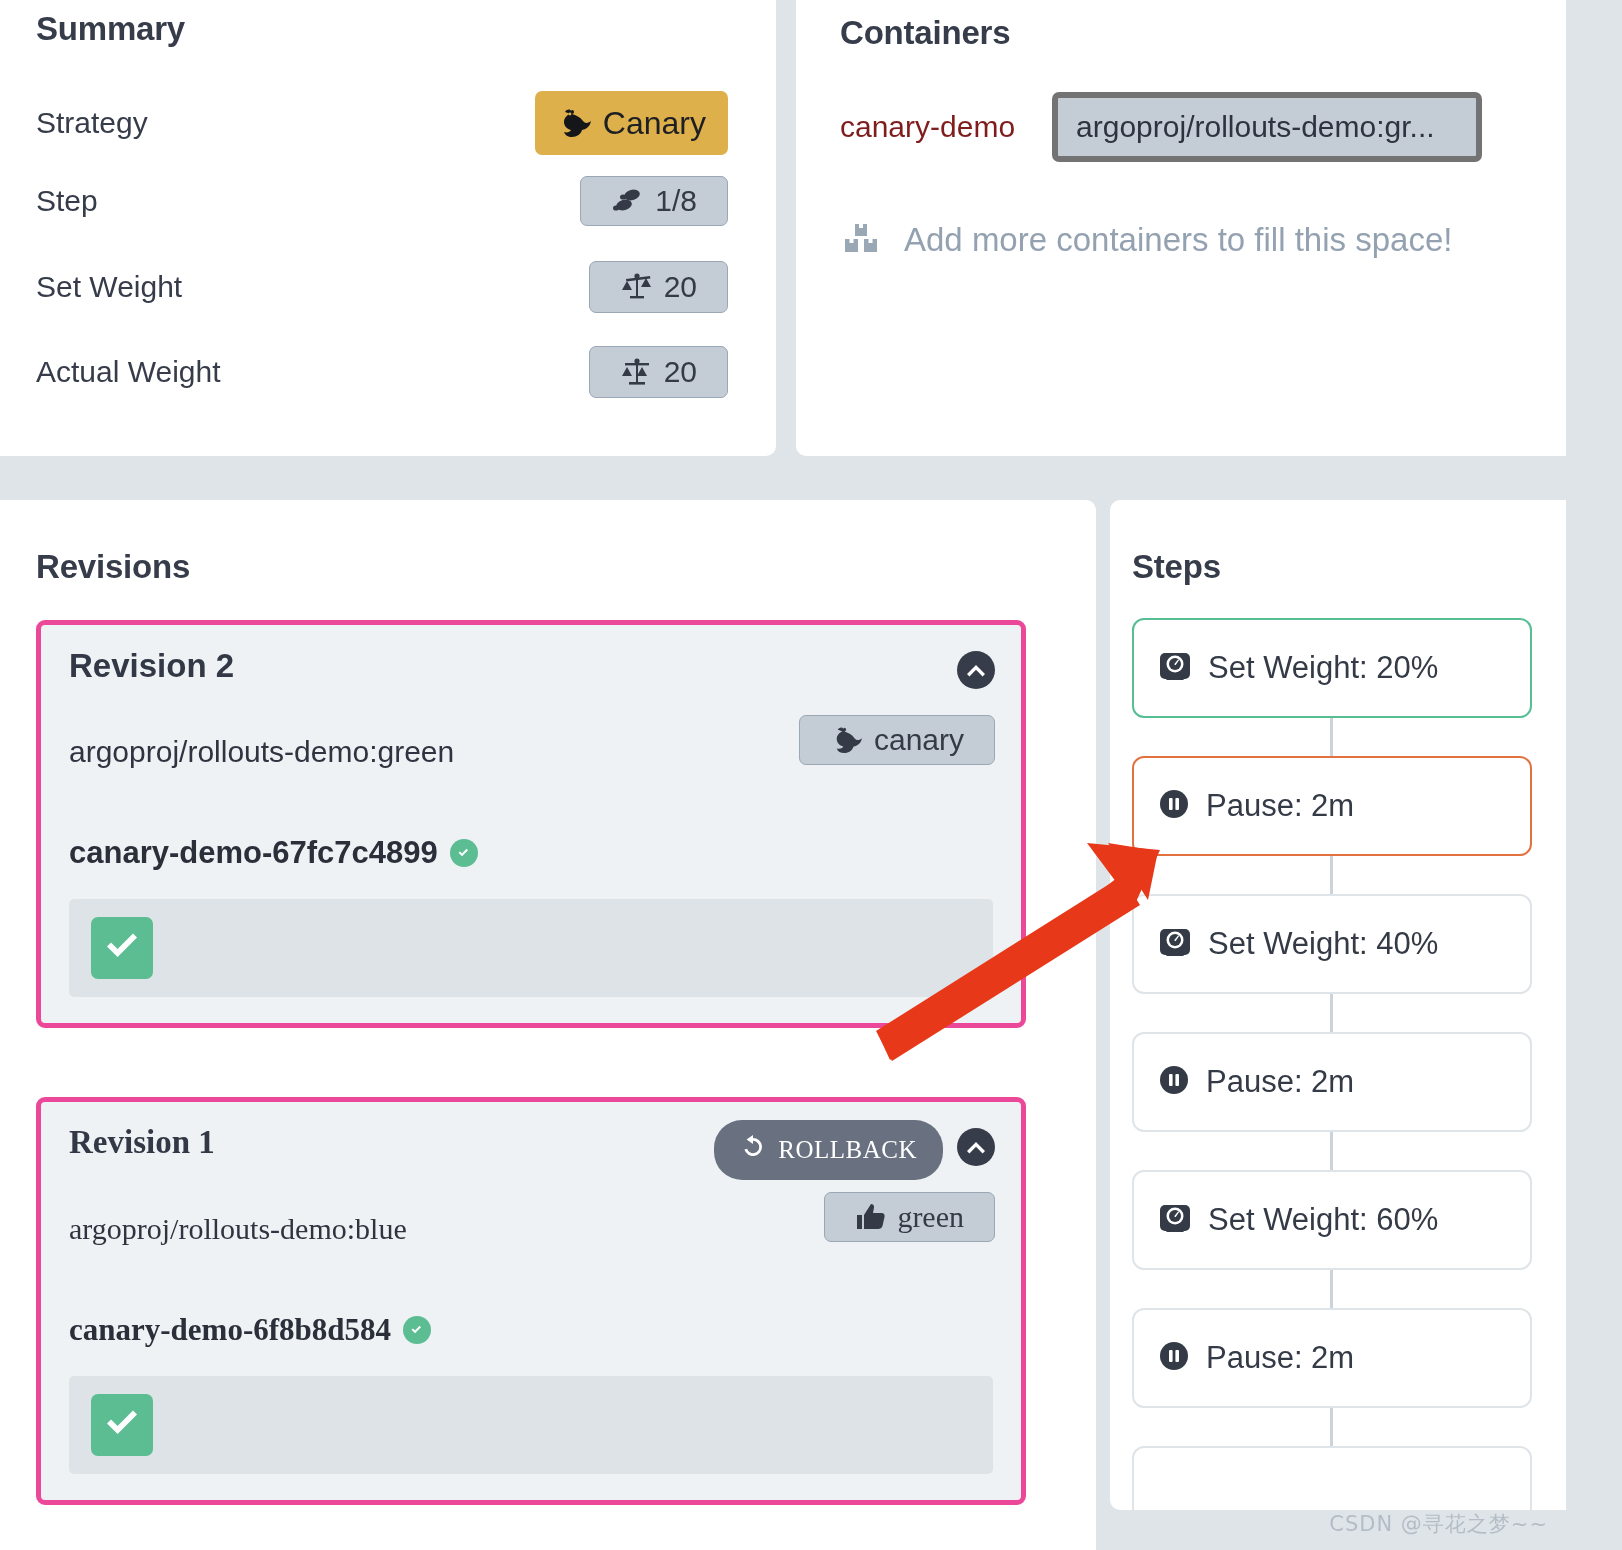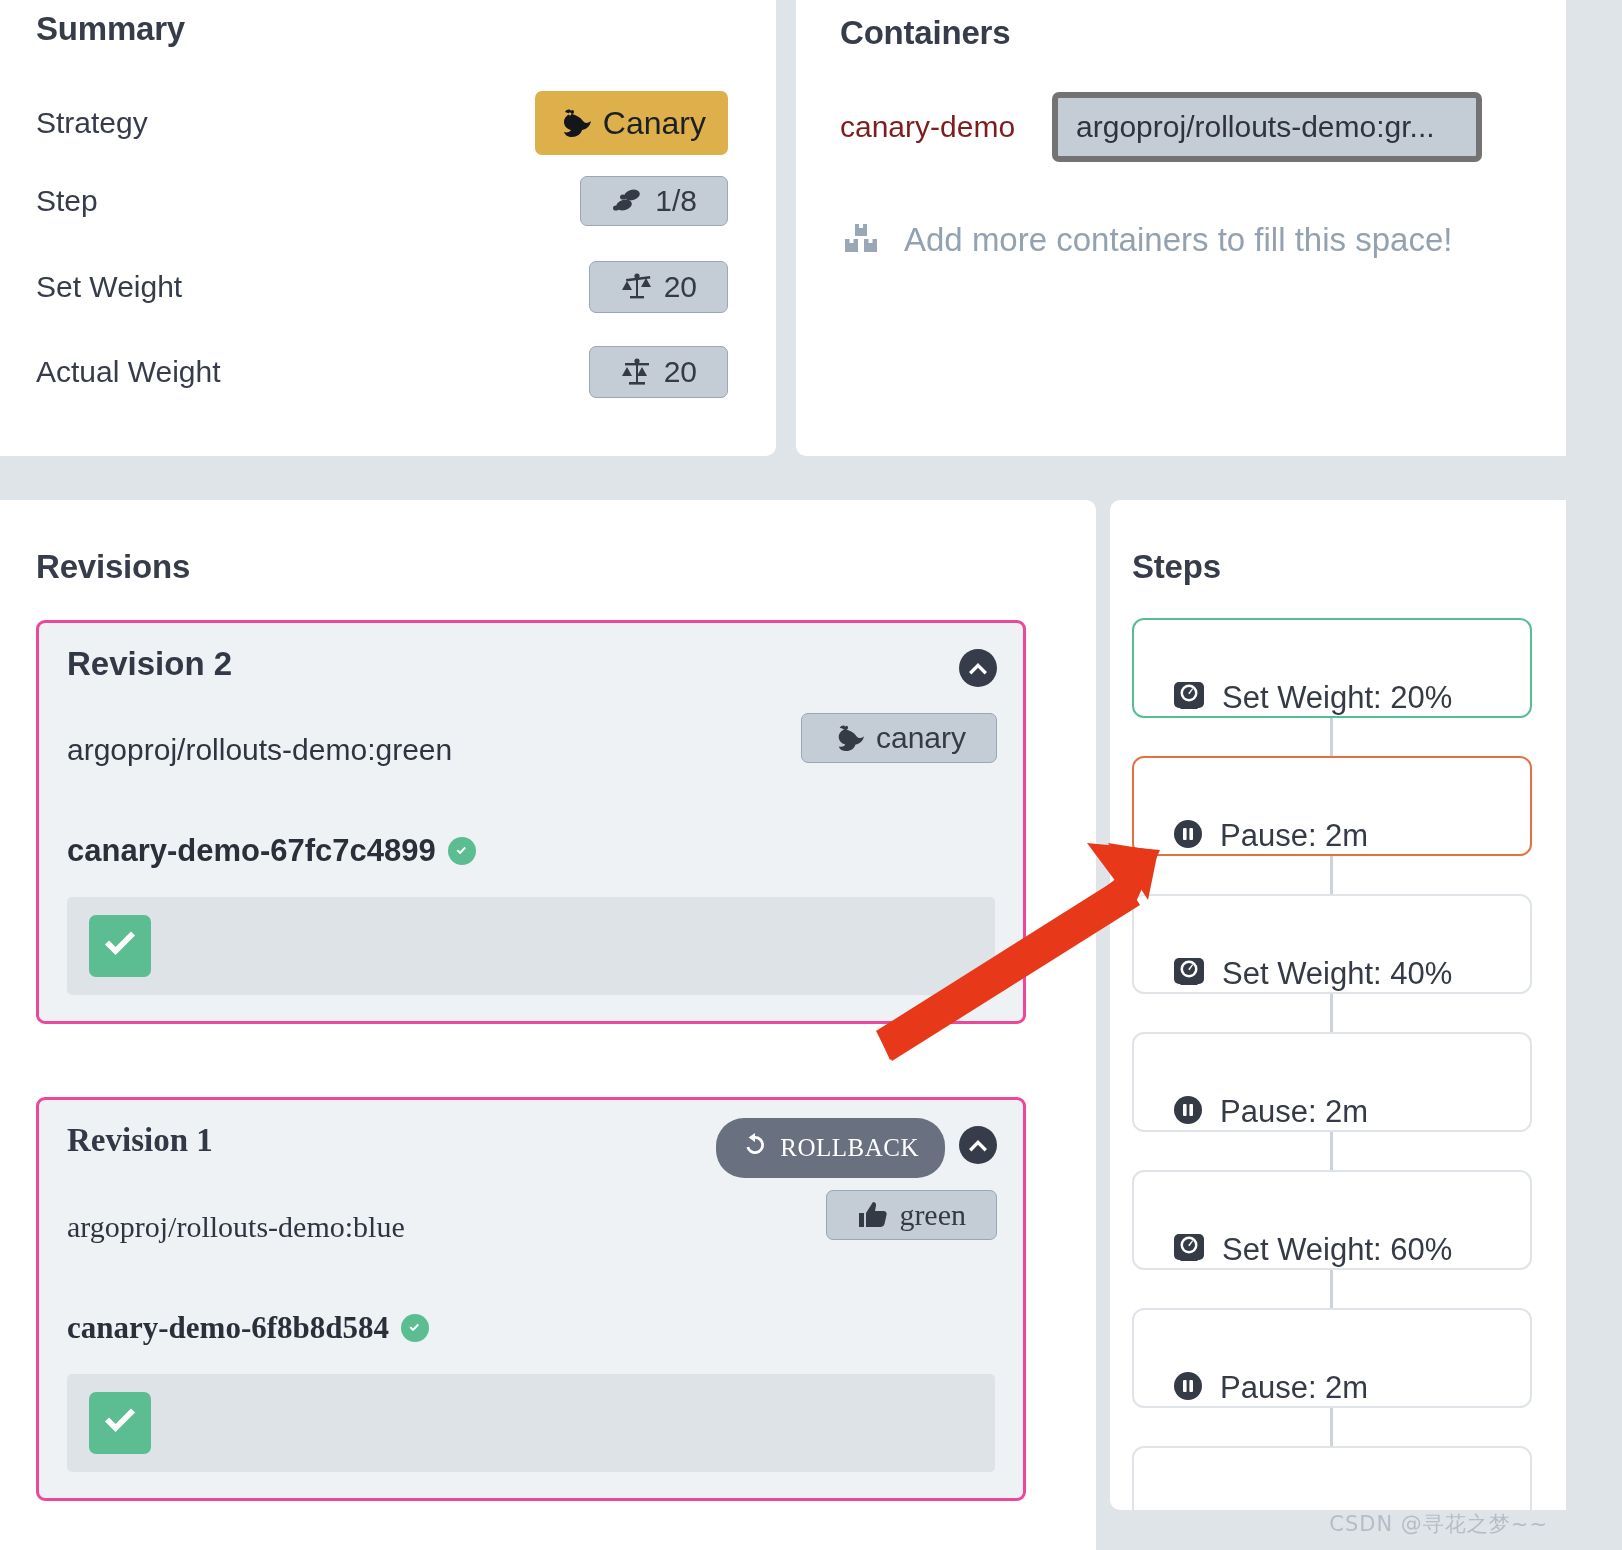--- a/index.html
+++ b/index.html
@@ -144,21 +144,21 @@
   #revisions-title {
     position: absolute;
     left: 50px;
     top: 48px;
   }
   .revision-card {
     position: absolute;
     left: 50px;
     width: 990px;
     background: #eef2f4;
-    border: 3px solid #ec4899;
+    border: 5px solid #ec4899;
     border-radius: 9px;
     box-sizing: border-box;
   }
   .rev-header {
     position: relative;
     height: 86px;
   }
   .rev-title {
     position: absolute;
     left: 28px;
@@ -279,22 +279,22 @@
   .step-item { position: relative; }
   .step-box {
     position: relative;
     box-sizing: border-box;
     width: 400px;
     height: 100px;
     border: 2px solid #dfe4e8;
     border-radius: 12px;
     background: #fff;
     display: flex;
-    align-items: flex-end;
-    padding-left: 38px;
+    align-items: center;
+    padding-left: 24px;
     gap: 16px;
     cursor: pointer;
   }
   .step-box.active-green { border-color: #57bd93; }
   .step-box.active-orange { border-color: #e3703f; }
   .step-label {
     font-size: 31px;
     color: #343a46;
   }
   .step-connector {

